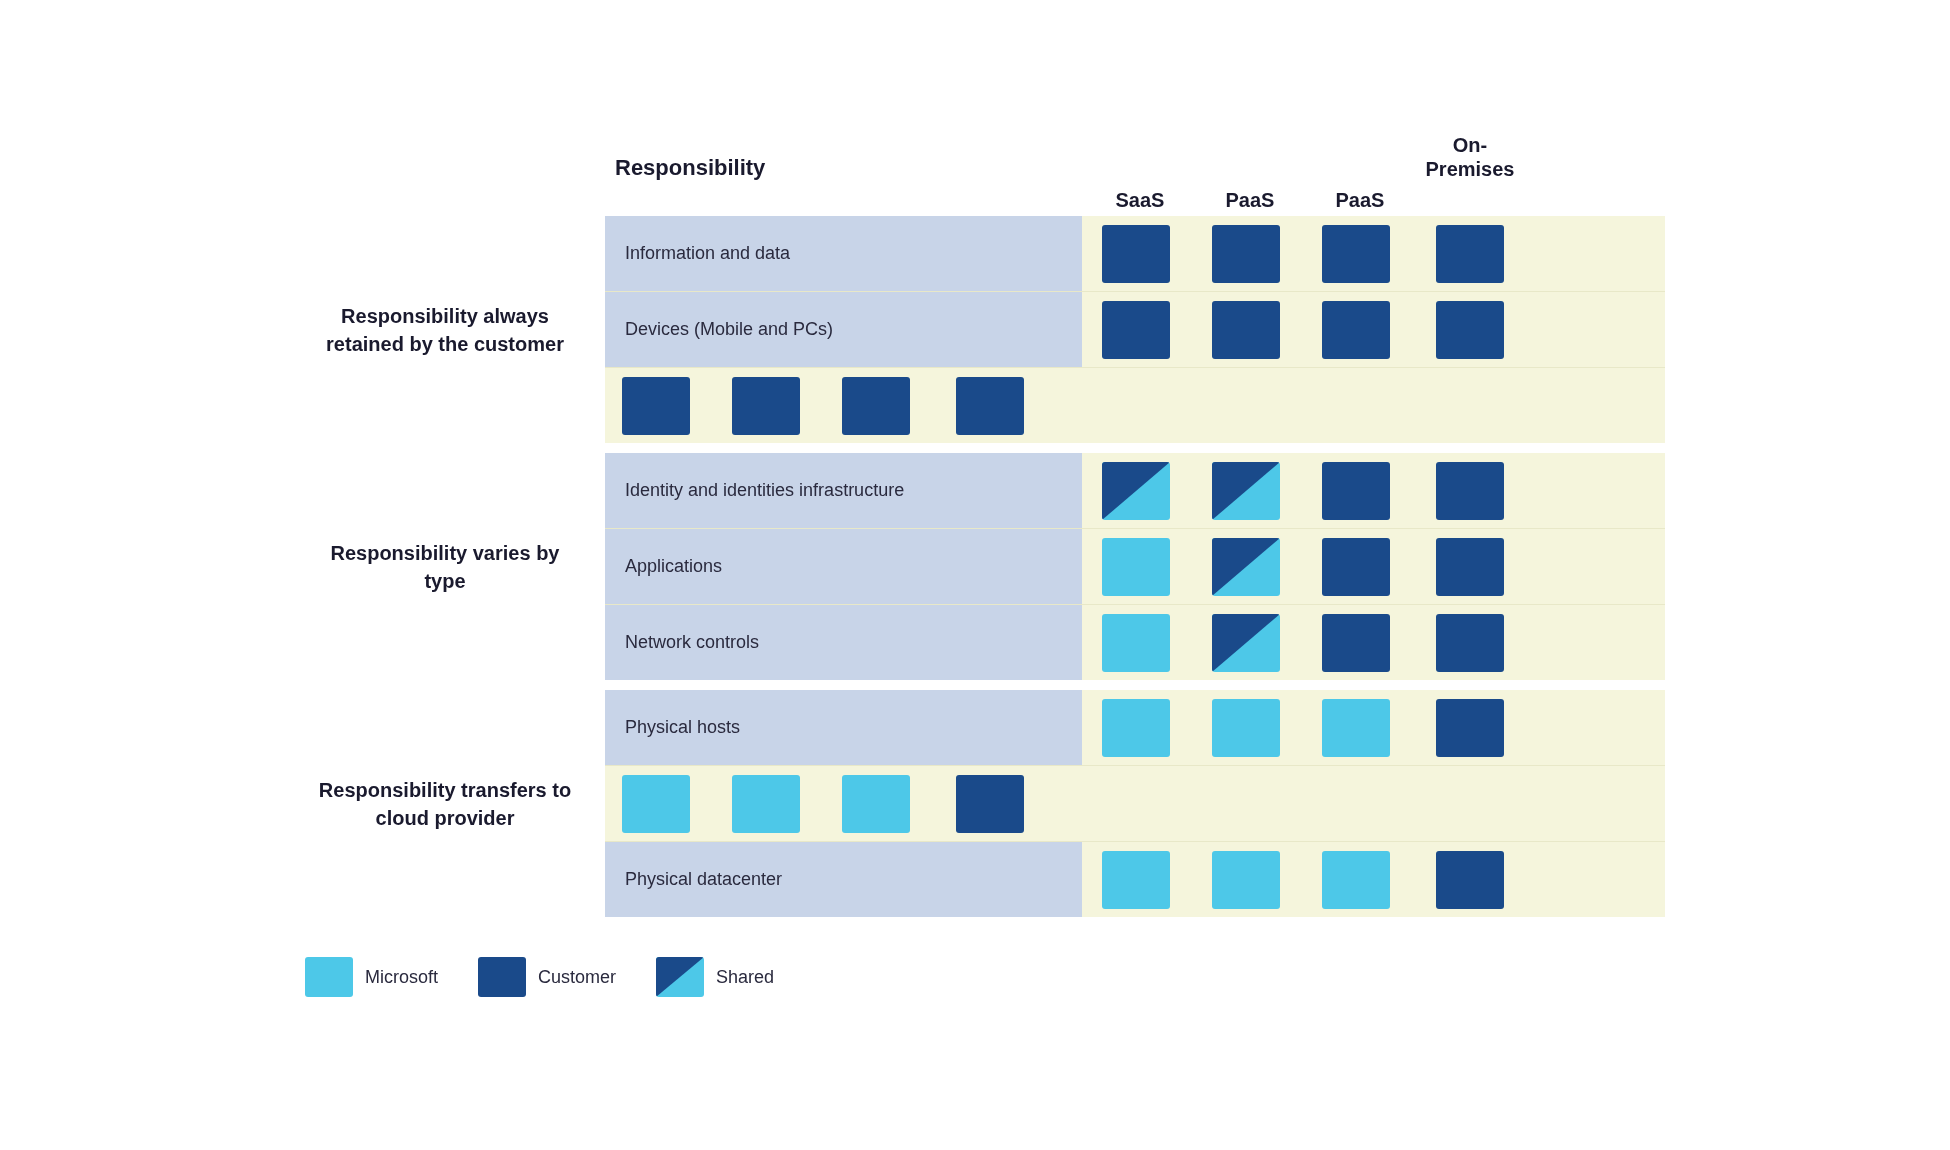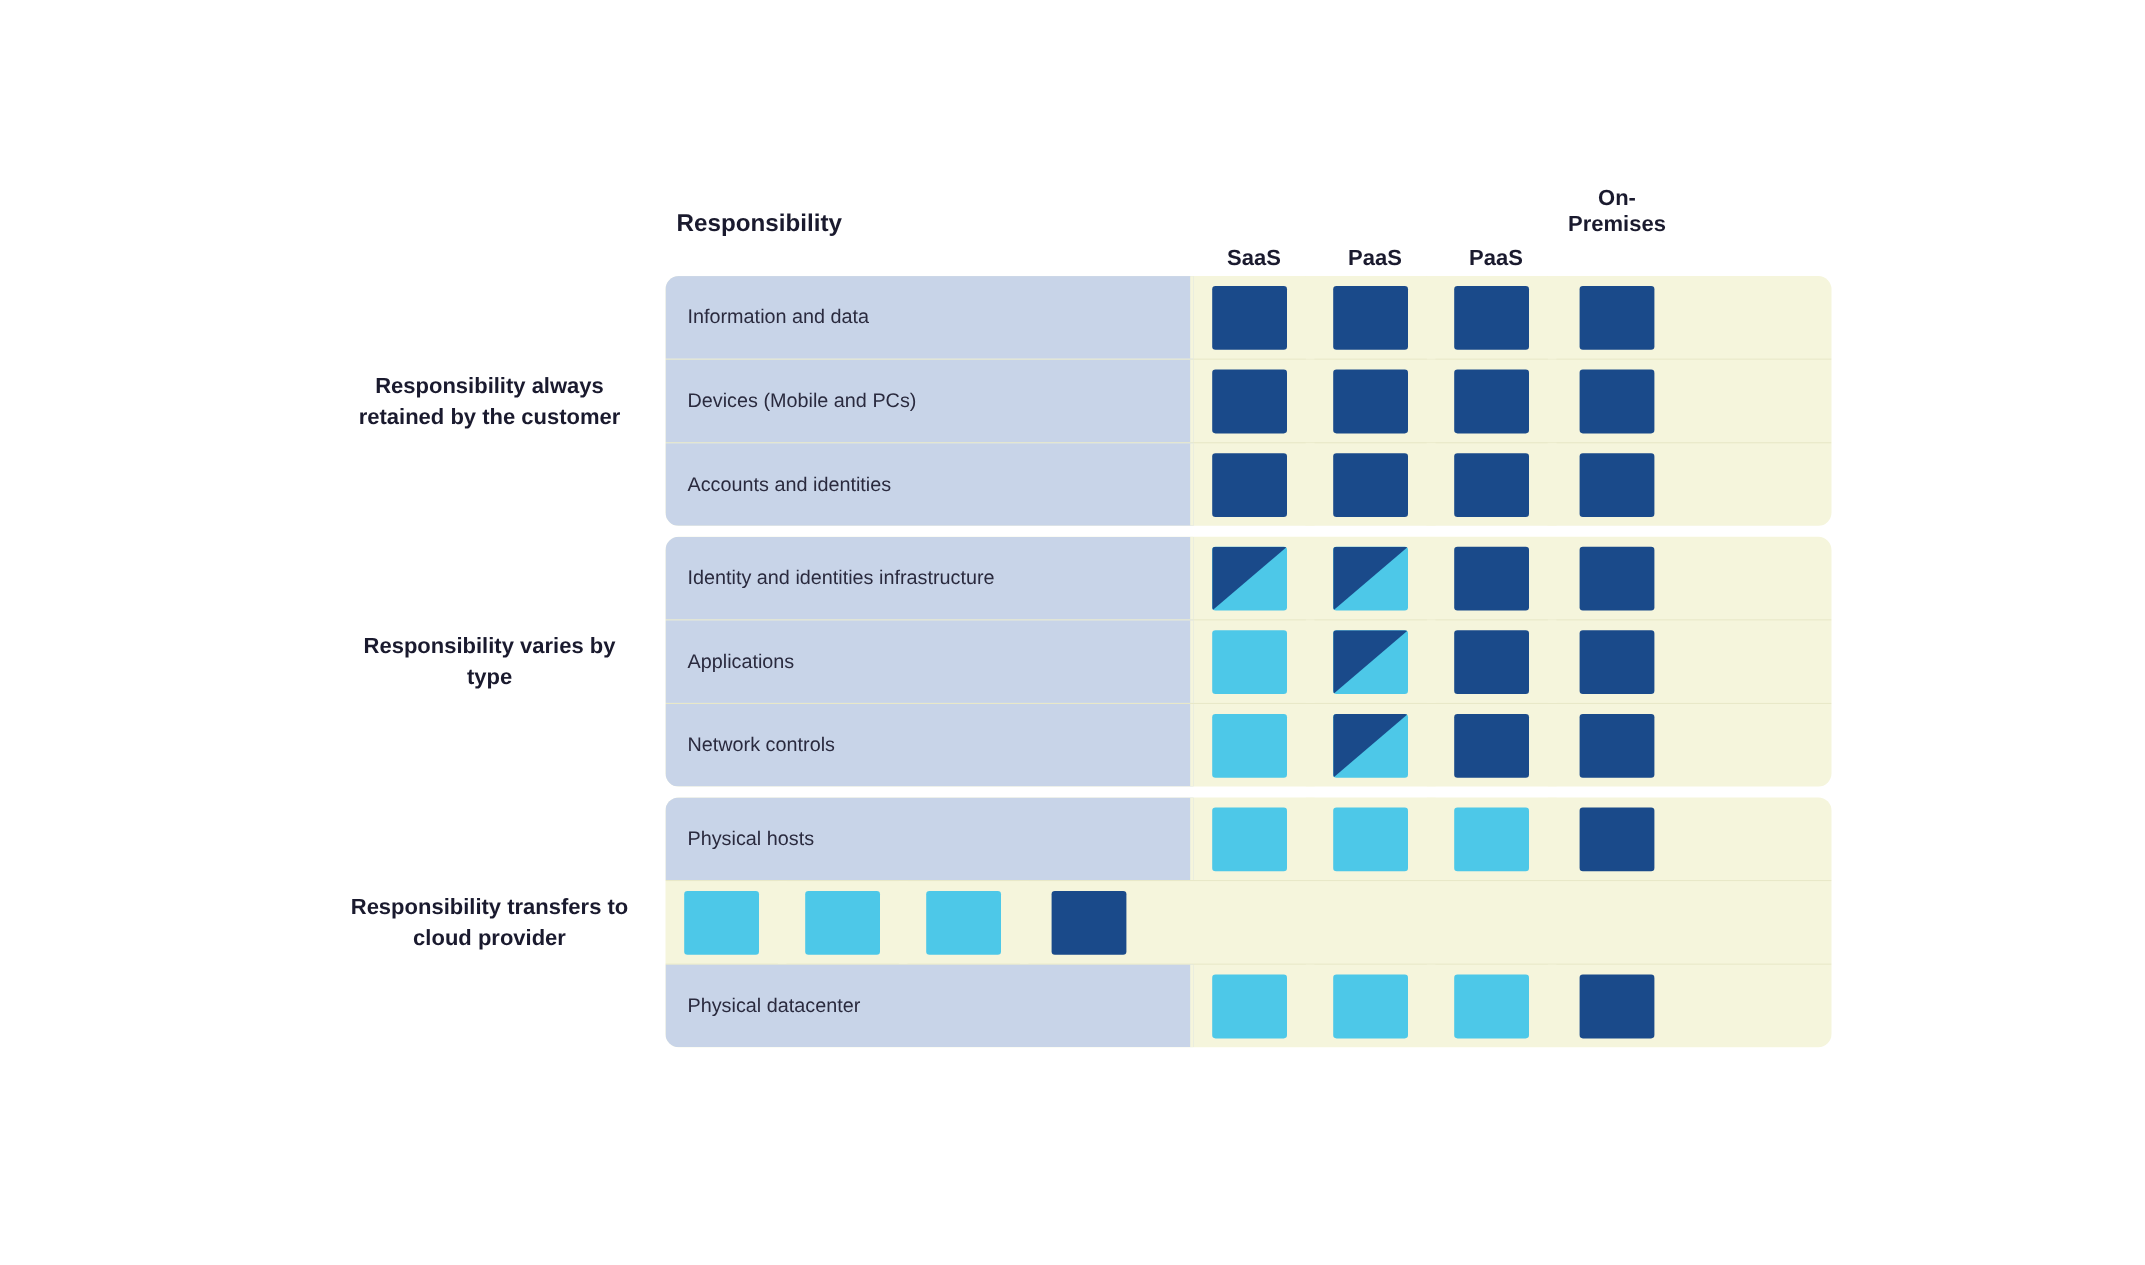--- a/index.html
+++ b/index.html
@@ -53,21 +53,21 @@
       padding: 20px 25px;
       font-weight: 700;
       font-size: 20px;
       color: #1a1a2e;
       text-align: center;
       line-height: 1.4;
     }
     .section-rows {
       flex: 1;
       background: #f5f5dc;
-      border-radius: 12px;
+      border-radius: 0;
       overflow: hidden;
     }
     .data-row {
       display: flex;
       align-items: center;
       border-bottom: 1px solid #e8e8c8;
     }
     .data-row:last-child {
       border-bottom: none;
     }
@@ -219,21 +219,20 @@
             </div>
           <div class="cell">
               <div class="sq sq-dark"></div>
             </div>
           <div class="cell">
               <div class="sq sq-dark"></div>
             </div>
         </div>
 
         <div class="data-row">
-          <div class="responsibility-label">Accounts and identities</div>
           <div class="cell">
               <div class="sq sq-dark"></div>
             </div>
           <div class="cell">
               <div class="sq sq-dark"></div>
             </div>
           <div class="cell">
               <div class="sq sq-dark"></div>
             </div>
           <div class="cell">
@@ -349,13 +348,27 @@
               <div class="sq sq-light"></div>
             </div>
           <div class="cell">
               <div class="sq sq-dark"></div>
             </div>
         </div>
       </div>
     </div>
   </div>
 
+  <div class="legend">
+    <div class="legend-item">
+      <div class="legend-sq legend-sq-light"></div>
+      <span>Microsoft</span>
+    </div>
+    <div class="legend-item">
+      <div class="legend-sq legend-sq-dark"></div>
+      <span>Customer</span>
+    </div>
+    <div class="legend-item">
+      <div class="legend-sq legend-sq-shared"></div>
+      <span>Shared</span>
+    </div>
+  </div>
 </div>
 
 </body></html>

